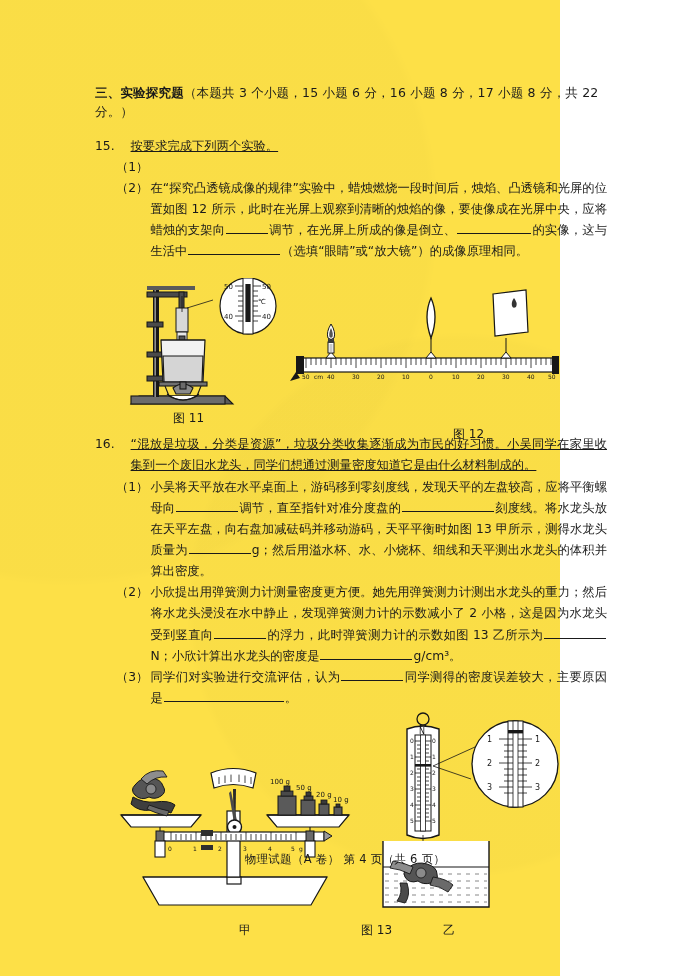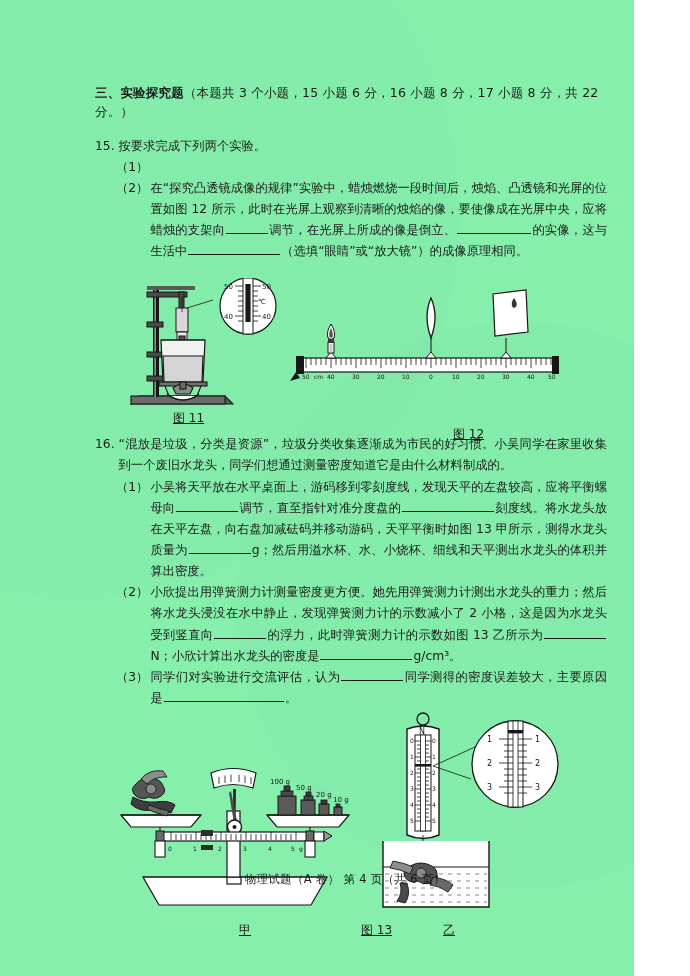--- a/index.html
+++ b/index.html
@@ -11,23 +11,23 @@
     width: 690px;
     height: 976px;
     font-family: "DejaVu Sans", "Liberation Sans", sans-serif;
     color: #1a1a1a;
     position: relative;
     overflow: hidden;
   }
   .page {
     position: absolute;
     left: 0; top: 0;
-    width: 634px;
+    width: 560px;
     height: 976px;
-    background: #86efac;
+    background: #fde047;
   }
   
   .scan-noise {
     position: absolute;
     inset: 0;
     pointer-events: none;
     background:
       radial-gradient(circle at 12% 22%, rgba(0,0,0,0.012) 0 40%, transparent 41%),
       radial-gradient(circle at 82% 62%, rgba(0,0,0,0.012) 0 35%, transparent 36%);
   }
@@ -49,24 +49,24 @@
   .sec-head .normal { font-weight: normal; }
 
   .q {
     font-size: 12.3px;
     line-height: 1.72;
     margin-bottom: 2px;
   }
   .q-head {
     display: flex;
     align-items: flex-start;
-    gap: 4px;
+    gap: 16px;
   }
   .q-num { flex: 0 0 auto; }
-  .q-body { flex: 1 1 auto; text-align: justify; }
+  .q-body { flex: 1 1 auto; text-align: justify; text-decoration: underline; }
 
   .sub {
     display: flex;
     align-items: flex-start;
     gap: 2px;
     font-size: 12.3px;
     line-height: 1.72;
     padding-left: 21px;
   }
   .sub-label { flex: 0 0 auto; }
@@ -95,41 +95,40 @@
   }
   .fig-caption-row {
     position: relative;
     width: 512px;
     height: 20px;
     font-size: 12px;
   }
   .cap {
     position: absolute;
     white-space: nowrap;
-    text-decoration: underline;
   }
 
   
   .fig13 {
     position: relative;
     width: 512px;
     height: 205px;
     margin-top: 8px;
   }
   .fig13-cap {
     position: relative;
     width: 512px;
     height: 22px;
     font-size: 12px;
   }
 
   .footer {
     position: absolute;
     left: 0;
-    top: 872px;
+    top: 852px;
     width: 690px;
     text-align: center;
     font-size: 11.5px;
     letter-spacing: 0.3px;
   }
 
   svg { display: block; }
   .ink { stroke: #171717; fill: none; }
   .inkf { fill: #171717; }
   .tick { stroke: #171717; stroke-width: 0.8; }

